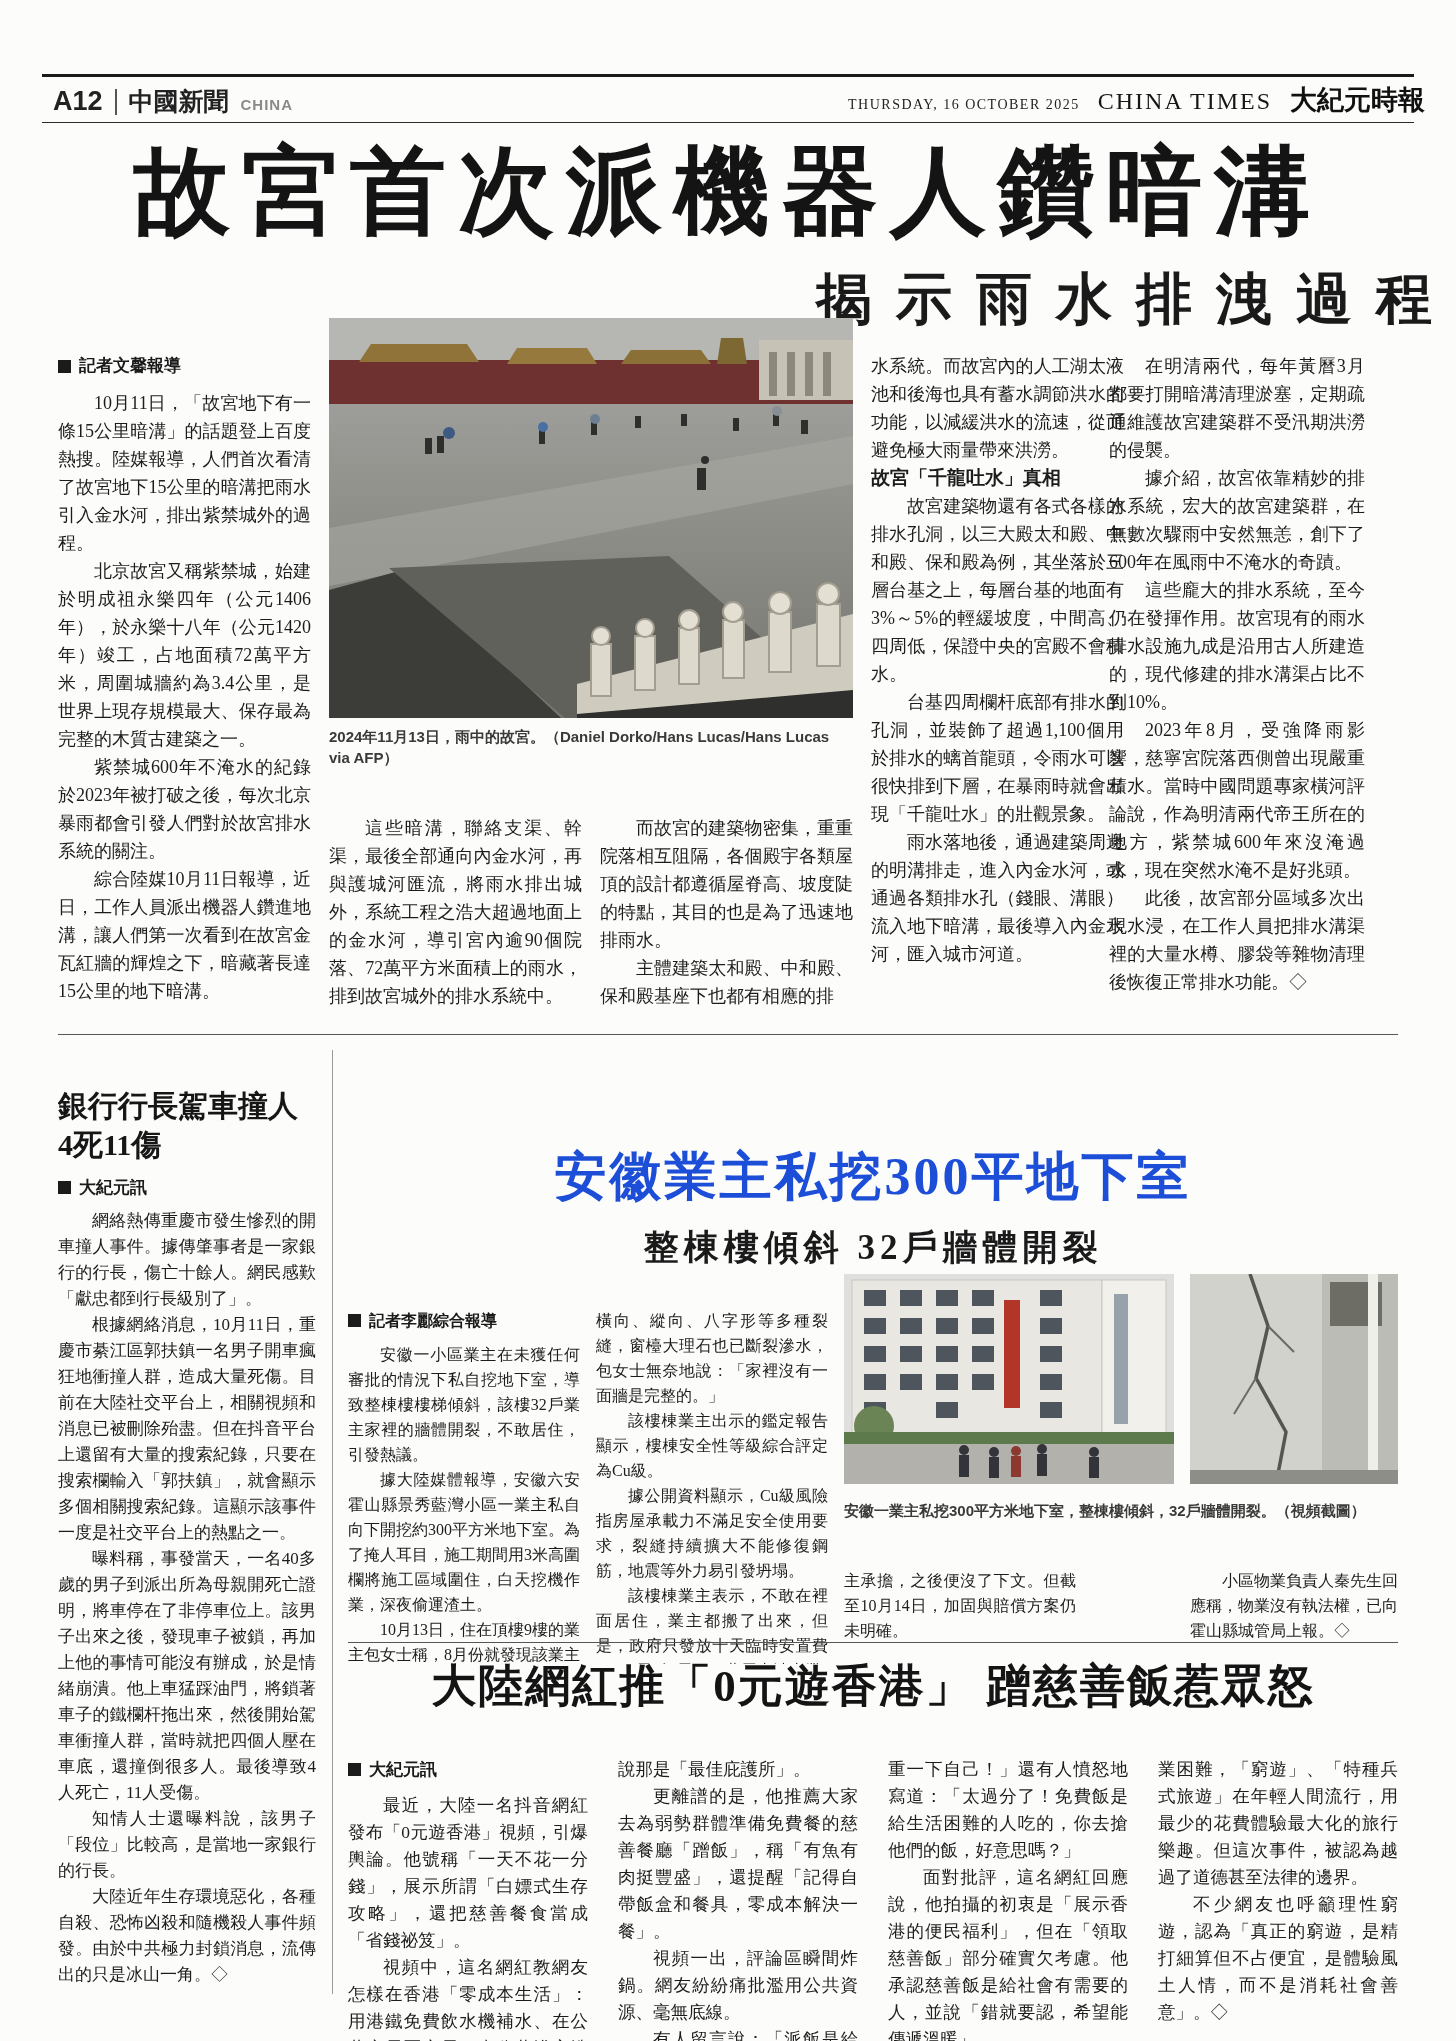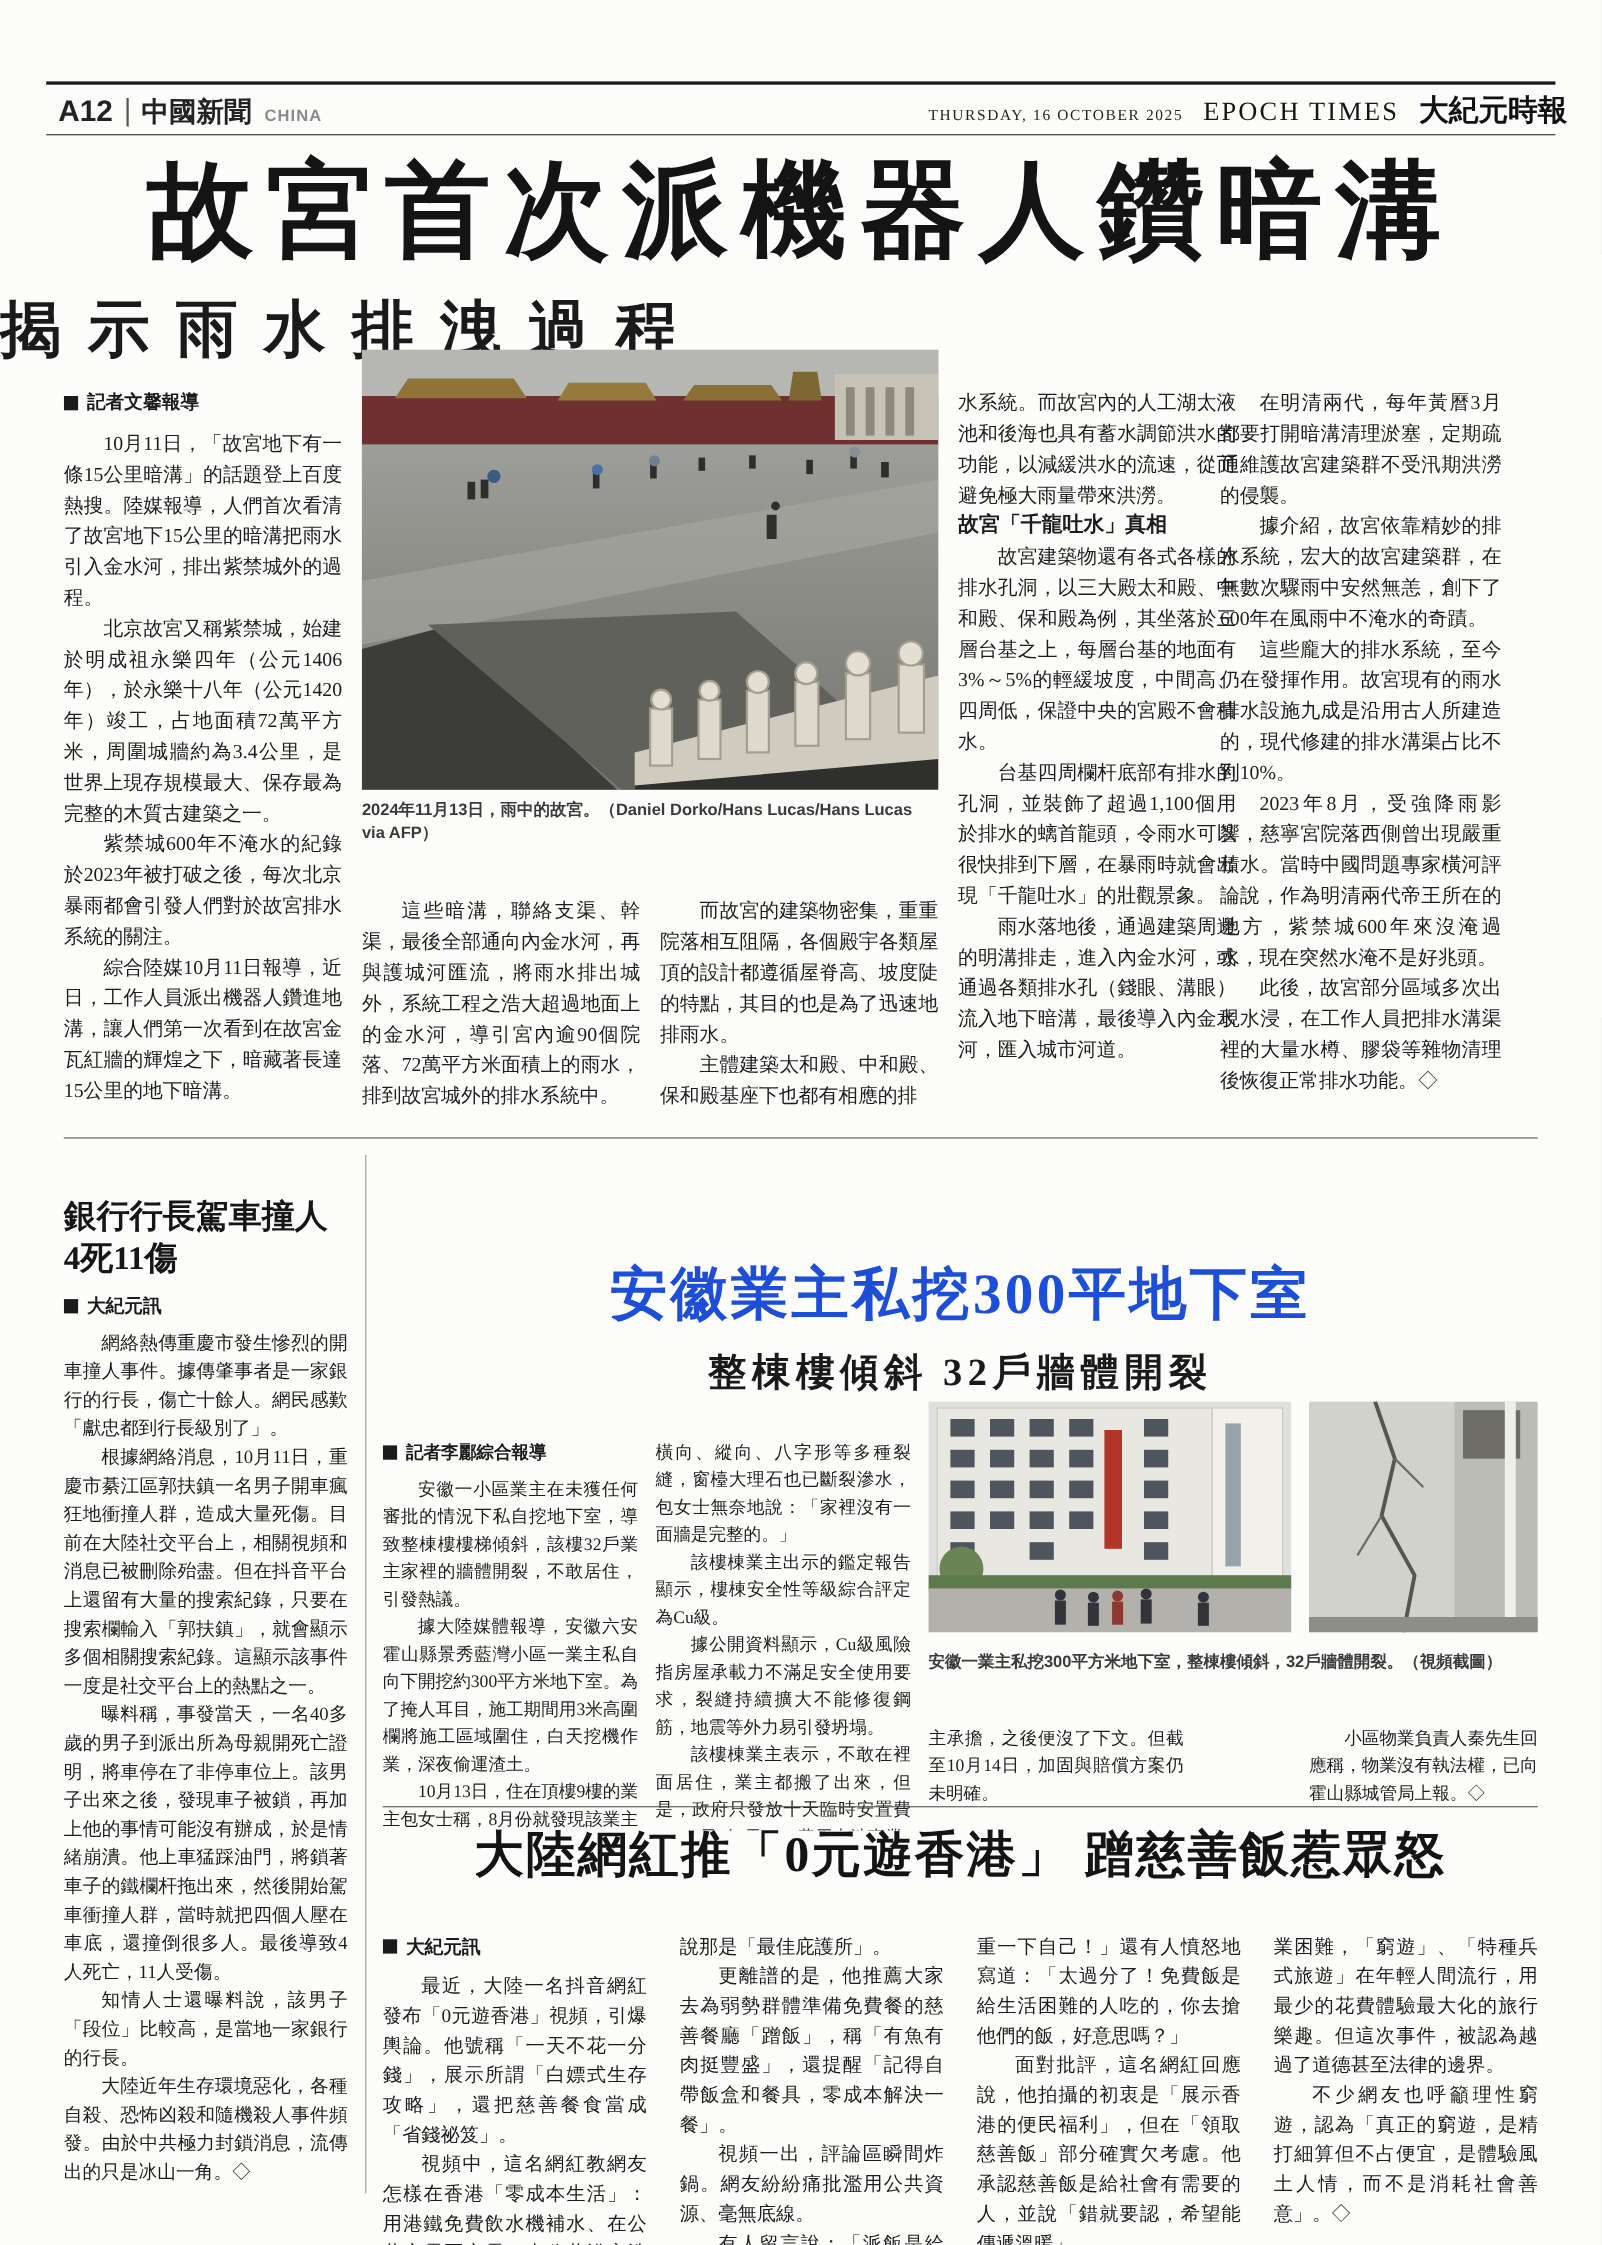--- a/index.html
+++ b/index.html
@@ -14,21 +14,21 @@
   .pageno{font-size:27px;font-weight:900;color:#222;}
   .hdr-bar{width:2px;height:26px;background:#555;align-self:center;}
   .section-zh{font-size:25px;font-weight:900;color:#222;}
   .section-en{font-size:15px;font-weight:700;color:#8a8a8a;letter-spacing:1px;}
   .hdr-right{display:flex;align-items:baseline;gap:18px;}
   .hdr-date{font-size:14px;letter-spacing:1.5px;color:#222;}
   .brand-en{font-size:24px;letter-spacing:2px;color:#161616;}
   .brand-zh{font-size:27px;font-weight:900;color:#111;}
   
   .h-main{font-size:96px;font-weight:900;letter-spacing:12px;text-align:center;color:#141414;line-height:1.05;}
-  .h-sub{font-size:56px;font-weight:700;letter-spacing:24px;text-align:left;color:#1a1a1a;}
+  .h-sub{font-size:56px;font-weight:700;letter-spacing:24px;text-align:right;color:#1a1a1a;}
   .s2-h{font-size:30px;font-weight:800;line-height:39px;color:#161616;}
   .s3-h{font-size:52px;font-weight:900;letter-spacing:3px;text-align:center;color:#1d4ed8;}
   .s3-sub{font-size:35px;font-weight:700;letter-spacing:5px;text-align:center;color:#1a1a1a;margin-top:12px;}
   .s4-h{font-size:45px;font-weight:900;letter-spacing:2px;text-align:center;color:#141414;}
   
   .bt p{margin:0;text-indent:2em;text-align:justify;}
   .bt p.noind{text-indent:0;}
   .s1 .bt, .bt.s1{font-size:18px;line-height:28px;}
   .bt-s2{font-size:17px;line-height:26px;}
   .bt-s3{font-size:16px;line-height:25px;}
@@ -51,21 +51,21 @@
   <div class="abs rule" style="left:42px;top:74px;width:1372px;height:3px;"></div>
   <div class="abs hdr-row" style="left:42px;top:82px;width:1372px;height:36px;margin-left:11px;">
     <div class="hdr-left">
       <span class="pageno sans">A12</span>
       <span class="hdr-bar"></span>
       <span class="section-zh">中國新聞</span>
       <span class="section-en sans">CHINA</span>
     </div>
     <div class="hdr-right">
       <span class="hdr-date">THURSDAY, 16 OCTOBER 2025</span>
-      <span class="brand-en">EPOCH TIMES</span>
+      <span class="brand-en">CHINA TIMES</span>
       <span class="brand-zh">大紀元時報</span>
     </div>
   </div>
   <div class="abs" style="left:42px;top:122px;width:1372px;height:1px;background:#2b2b2b;"></div>
 
   <div class="abs h-main" style="left:0;top:142px;width:1456px;">故宮首次派機器人鑽暗溝</div>
   <div class="abs h-sub" style="left:0;top:262px;width:1456px;">揭示雨水排洩過程</div>
 
   <div class="abs bt s1 clip" style="left:58px;top:318px;width:253px;height:706px;">
     <div class="byline">

